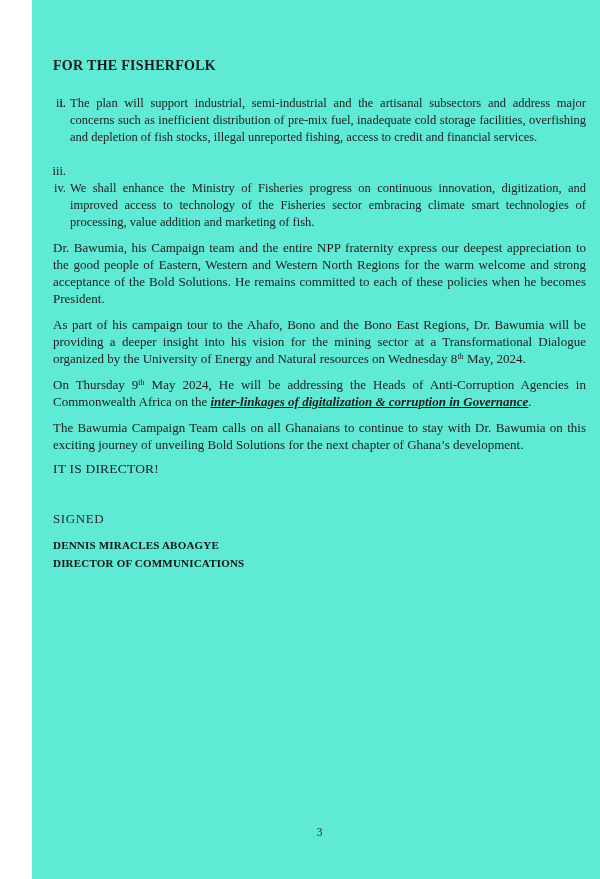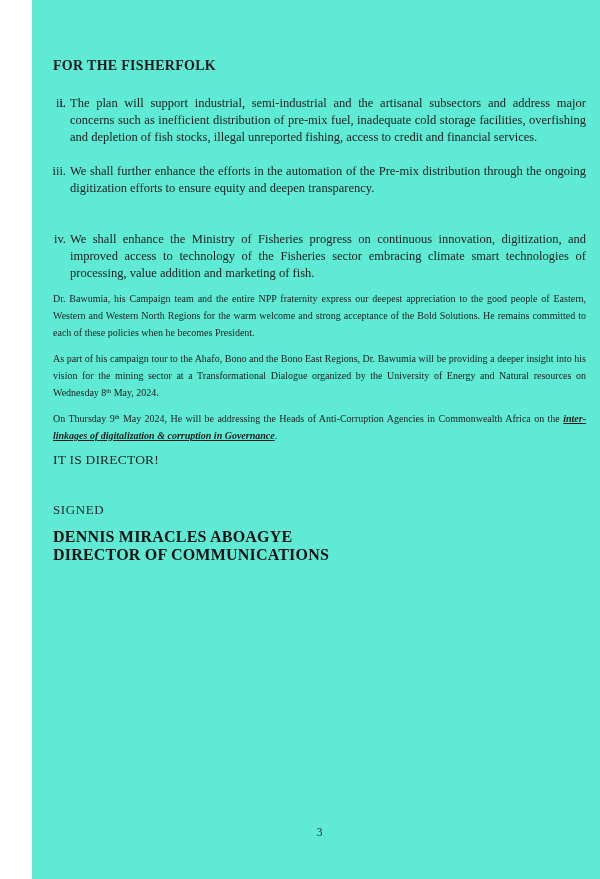--- a/index.html
+++ b/index.html
@@ -38,21 +38,21 @@
   .list-item .marker {
     position: absolute;
     left: -21px;
     top: 0;
     width: 34px;
     text-align: right;
   }
   .list-item.extra-gap-before { margin-top: 34px; }
   .list-item.last { margin-bottom: 8px; }
   .paragraphs p {
-    font-size: 10px;
+    font-size: 13px;
     line-height: 17px;
     text-align: justify;
     margin-top: 9px;
   }
   .paragraphs p:first-child { margin-top: 0; }
   .sup {
     font-size: 0.62em;
     vertical-align: 0.5em;
     line-height: 0;
   }
@@ -70,21 +70,21 @@
   .signed-label {
     margin-top: 33px;
     font-size: 13px;
     line-height: 17px;
     letter-spacing: 0.6px;
     color: #2a2a2a;
   }
   .signature-block {
     margin-top: 10px;
     font-weight: bold;
-    font-size: 16px;
+    font-size: 11px;
     line-height: 17.5px;
     letter-spacing: 0.2px;
     color: #111111;
   }
   .page-number {
     position: absolute;
     top: 826px;
     left: 21px;
     width: 533px;
     text-align: center;
@@ -103,32 +103,32 @@
     <div class="list">
       <div class="list-item">
         <span class="marker">i.</span>
       </div>
       <div class="list-item">
         <span class="marker">ii.</span>
         <span>The plan will support industrial, semi-industrial and the artisanal subsectors and address major concerns such as inefficient distribution of pre-mix fuel, inadequate cold storage facilities, overfishing and depletion of fish stocks, illegal unreported fishing, access to credit and financial services.</span>
       </div>
       <div class="list-item">
         <span class="marker">iii.</span>
-        <span>We shall further enhance the efforts in the automation of the Pre-mix distribution through the ongoing digitization efforts to ensure equity and deepen transparency.</span>
       </div>
       <div class="list-item extra-gap-before last">
         <span class="marker">iv.</span>
         <span>We shall enhance the Ministry of Fisheries progress on continuous innovation, digitization, and improved access to technology of the Fisheries sector embracing climate smart technologies of processing, value addition and marketing of fish.</span>
       </div>
     </div>
 
     <div class="paragraphs">
       <p><span>Dr. Bawumia, his Campaign team and the entire NPP fraternity express our deepest appreciation to the good people of Eastern, Western and Western North Regions for the warm welcome and strong acceptance of the Bold Solutions. He remains committed to each of these policies when he becomes President.</span></p>
       <p><span>As part of his campaign tour to the Ahafo, Bono and the Bono East Regions, Dr. Bawumia will be providing a deeper insight into his vision for the mining sector at a Transformational Dialogue organized by the University of Energy and Natural resources on Wednesday 8</span><span class="sup">th</span><span> May, 2024.</span></p>
       <p><span>On Thursday 9</span><span class="sup">th</span><span> May 2024, He will be addressing the Heads of Anti-Corruption Agencies in Commonwealth Africa on the </span><span class="bold-italic">inter-linkages of digitalization &amp; corruption in Governance</span><span>.</span></p>
+      <p><span>The Bawumia Campaign Team calls on all Ghanaians to continue to stay with Dr. Bawumia on this exciting journey of unveiling Bold Solutions for the next chapter of Ghana’s development.</span></p>
     </div>
 
     <div class="closing">IT IS DIRECTOR!</div>
 
     <div class="signed-label">SIGNED</div>
 
     <div class="signature-block">
       <div>DENNIS MIRACLES ABOAGYE</div>
       <div>DIRECTOR OF COMMUNICATIONS</div>
     </div>

